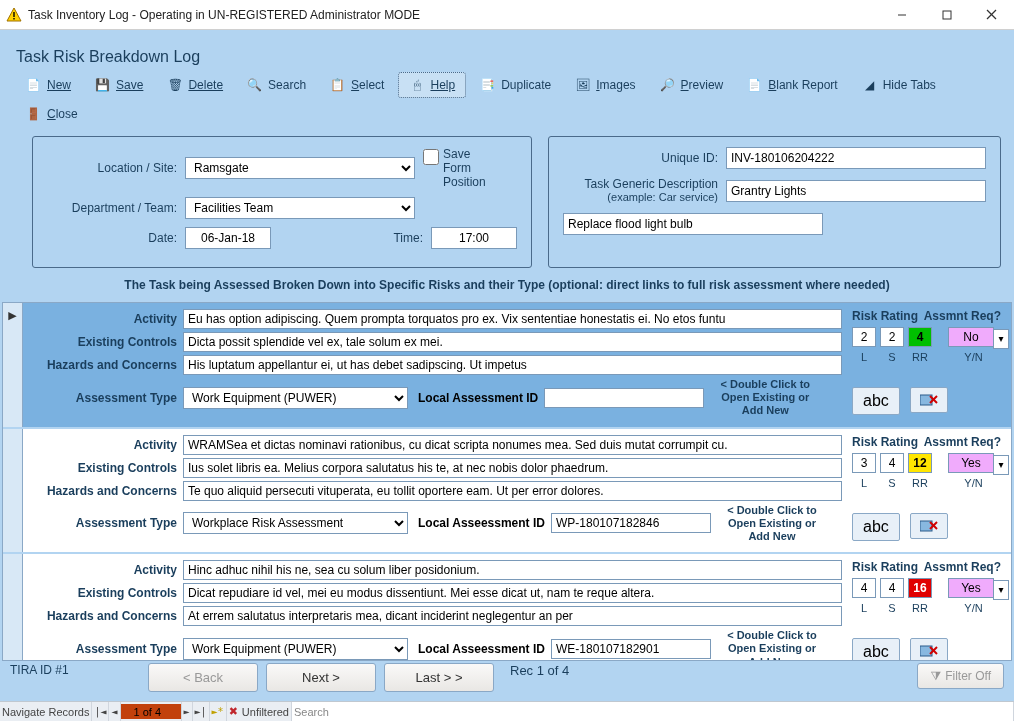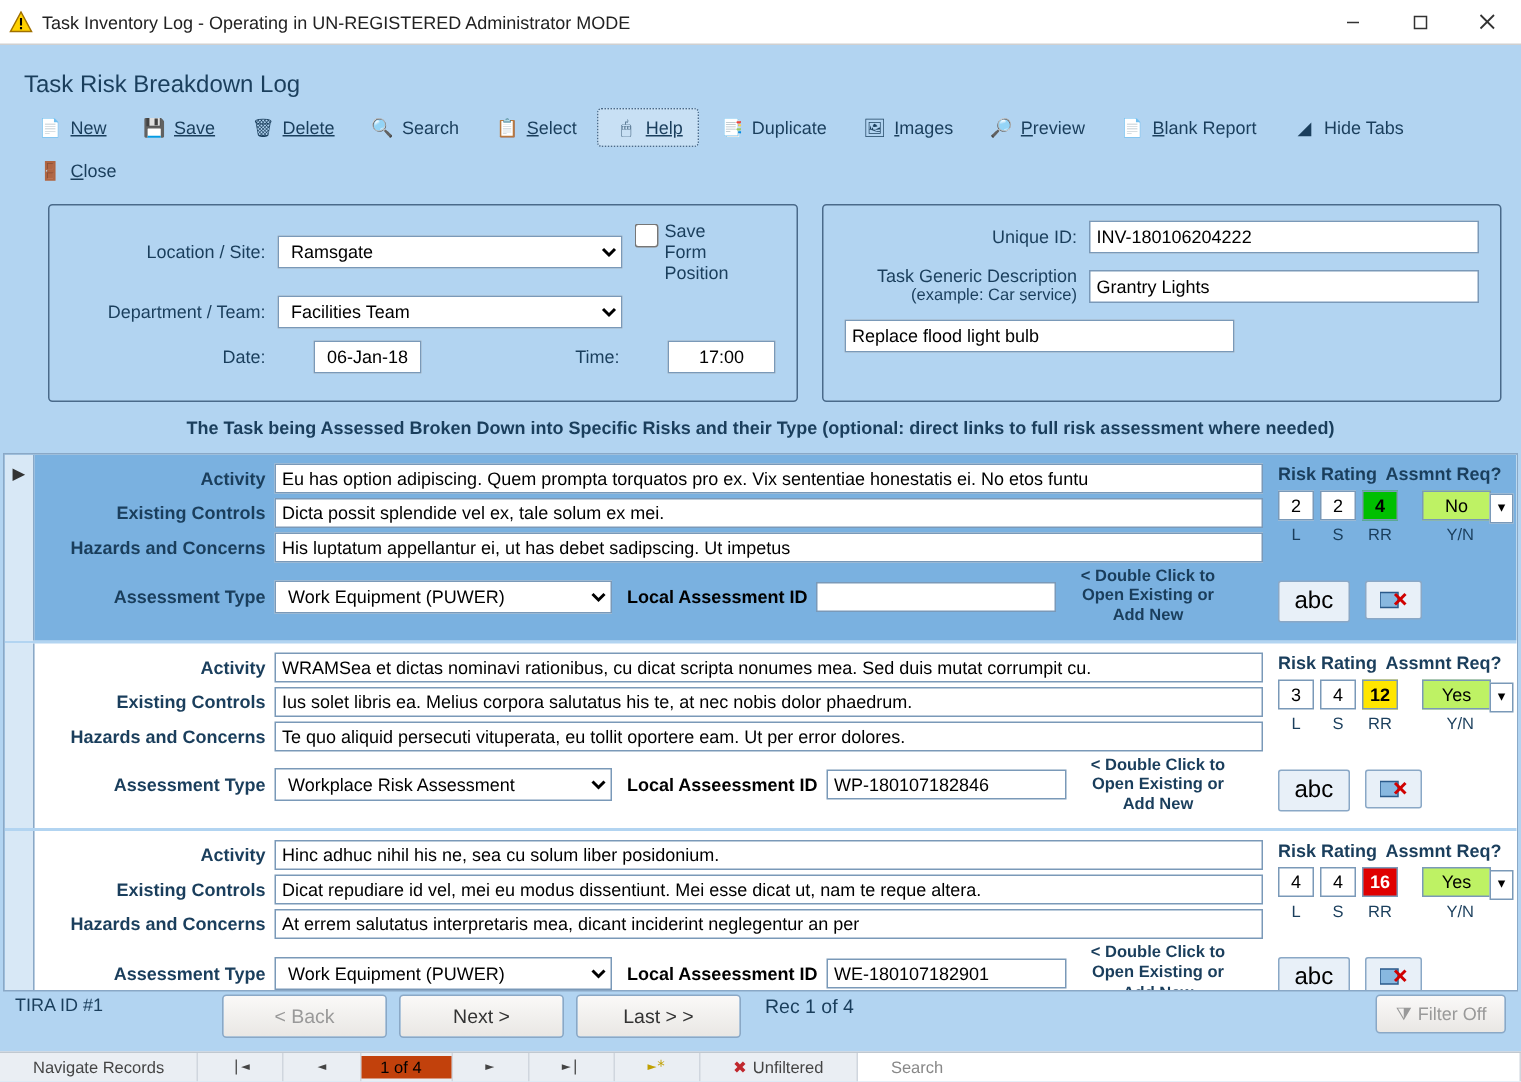--- a/index.html
+++ b/index.html
@@ -102,21 +102,21 @@
   .panel.right .frow .sublbl { font-size: 11px; display: block; }
   select, input[type=text] {
     font-family: inherit;
     font-size: 12px;
     padding: 2px 4px;
     border: 1px solid #7a99b8;
     background: #fff;
     height: 22px;
   }
   .combo { width: 230px; }
-  .txt-short { width: 72px; text-align: center; margin-left: 24px; }
+  .txt-short { width: 86px; text-align: center; }
   .panel.right input[type=text] { width: 260px; }
   .save-pos {
     display: flex;
     align-items: flex-start;
     gap: 4px;
     color: #1a3e5c;
     font-size: 12px;
   }
   .save-pos input[type=checkbox] { width: 16px; height: 16px; margin-top:2px; }
   .section-label {
@@ -208,21 +208,21 @@
     text-align: center;
     line-height: 18px;
     font-size: 12px;
   }
   .rbox.green { background: #00bf00; color: #000; font-weight: bold; }
   .rbox.yellow { background: #ffe600; color: #000; font-weight: bold; }
   .rbox.red { background: #e00000; color: #fff; font-weight: bold; }
   .ans-sel {
     width: 46px; height: 20px;
     border: 1px solid #7a99b8;
-    background: #bef264;
+    background: #f0abfc;
     font-size: 12px;
     display: flex; align-items: center; justify-content: center;
     margin-left: 12px;
     position: relative;
   }
   .ans-sel::after { content: "▾"; position: absolute; right: -16px; top: 1px; font-size: 10px; border:1px solid #7a99b8; width:14px; height:18px; line-height:18px; text-align:center; background:#fff;}
   .rating-labels { display: flex; gap: 4px; font-size: 11px; color: #1a3e5c; }
   .rating-labels span:nth-child(1){width:24px;text-align:center;}
   .rating-labels span:nth-child(2){width:24px;text-align:center;}
   .rating-labels span:nth-child(3){width:24px;text-align:center;}
@@ -283,21 +283,21 @@
     height: 20px;
     background: #eaeef3;
     border-top: 1px solid #c0c8d0;
     display: flex;
     align-items: center;
     font-size: 11px;
     color: #444;
     gap: 0;
   }
   .statusbar > div {
-    padding: 0 22px;
+    padding: 0 2px;
     height: 100%;
     display: flex;
     align-items: center;
     border-right: 1px solid #d0d6de;
   }
   .sb-nav-btn { cursor: pointer; padding: 0 4px; font-family: monospace; font-size:10px; }
   .sb-input { border: 1px solid transparent; background: #c2410c; height: 15px; font-size: 11px; padding: 0 12px; width: 60px; }
   .sb-search { flex: 1; background: #fff; }
 </style>
 </head>

